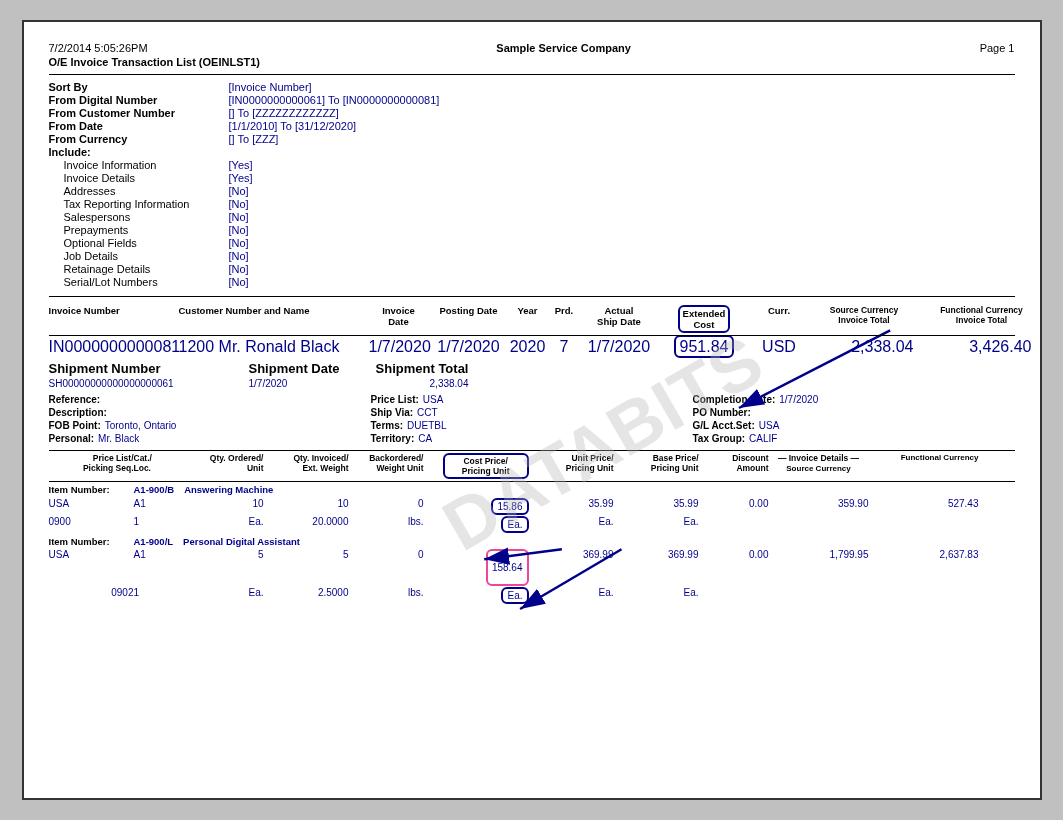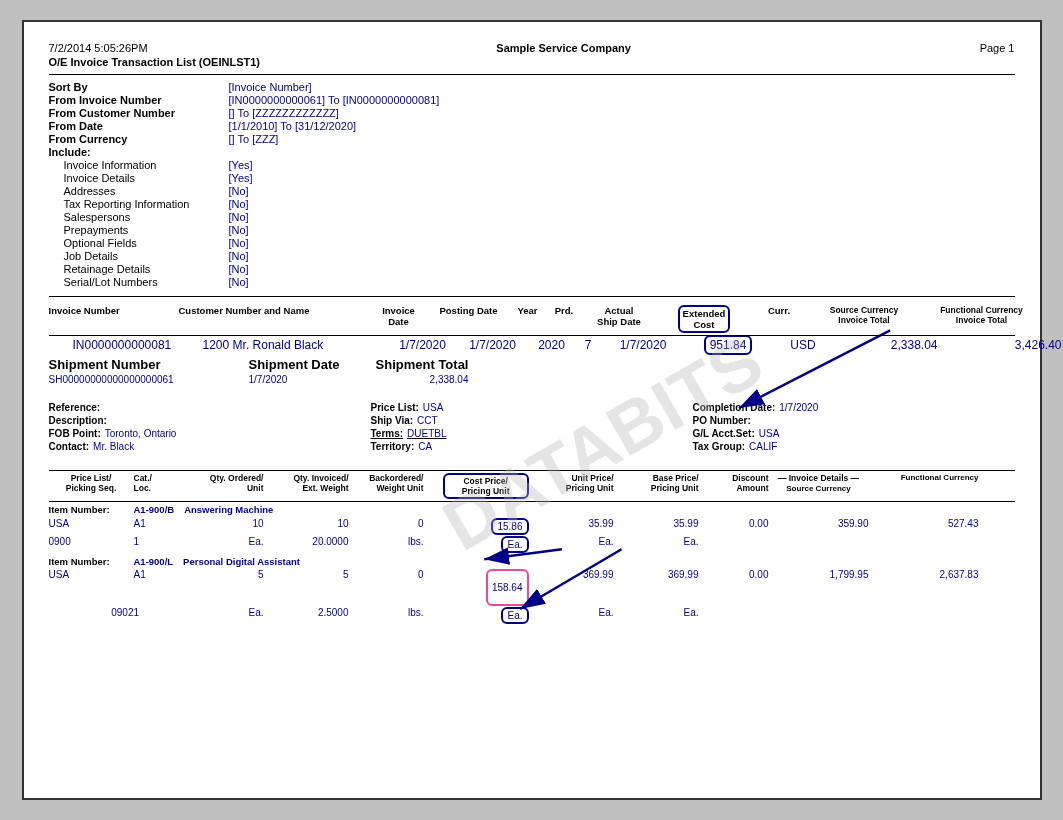--- a/index.html
+++ b/index.html
@@ -120,21 +120,21 @@
   <div style="font-weight:bold; margin-bottom:6px;">O/E Invoice Transaction List (OEINLST1)</div>
 
   <div class="divider"></div>
 
   <div class="params-section">
     <div class="param-row">
       <span class="param-label">Sort By</span>
       <span class="param-value">[Invoice Number]</span>
     </div>
     <div class="param-row">
-      <span class="param-label">From Invoice Number</span>
+      <span class="param-label">From Digital Number</span>
       <span class="param-value">[IN0000000000061]  To  [IN0000000000081]</span>
     </div>
     <div class="param-row">
       <span class="param-label">From Customer Number</span>
       <span class="param-value">[]  To  [ZZZZZZZZZZZZ]</span>
     </div>
     <div class="param-row">
       <span class="param-label">From Date</span>
       <span class="param-value">[1/1/2010]  To  [31/12/2020]</span>
     </div>
@@ -203,79 +203,79 @@
       <div style="text-align:center;">Prd.</div>
       <div style="text-align:center;">Actual<br>Ship Date</div>
       <div style="text-align:center;">
         <span style="border:2px solid #00008B; border-radius:6px; padding:1px 3px; display:inline-block;">Extended<br>Cost</span>
       </div>
       <div style="text-align:center;">Curr.</div>
       <div style="text-align:center; font-size:8.5px;">Source Currency<br>Invoice Total</div>
       <div style="text-align:center; font-size:8.5px;">Functional Currency<br>Invoice Total</div>
     </div>
 
-    <div style="display:grid; grid-template-columns: 130px 190px 60px 80px 38px 35px 75px 95px 55px 115px 120px; font-size:12px; color:#00008B; padding:2px 0;margin-left:24px;">
+    <div style="display:grid; grid-template-columns: 130px 190px 60px 80px 38px 35px 75px 95px 55px 115px 120px; font-size:16px; color:#00008B; padding:2px 0;">
       <div>IN0000000000081</div>
       <div><span>1200</span> <span>Mr. Ronald Black</span></div>
       <div style="text-align:center;">1/7/2020</div>
       <div style="text-align:center;">1/7/2020</div>
       <div style="text-align:center;">2020</div>
       <div style="text-align:center;">7</div>
       <div style="text-align:center;">1/7/2020</div>
       <div style="text-align:center;">
         <span style="border:2px solid #00008B; border-radius:6px; padding:1px 4px;">951.84</span>
       </div>
       <div style="text-align:center;">USD</div>
       <div style="text-align:right; padding-right:8px;">2,338.04</div>
-      <div style="text-align:right; padding-right:4px;">3,426.40</div>
+      <div style="text-align:right; padding-right:10px;">3,426.40</div>
     </div>
 
     <div style="display:grid; grid-template-columns: 200px 110px 110px; font-weight:bold; font-size:13px; padding:3px 0 1px 0;">
       <div>Shipment Number</div>
       <div>Shipment Date</div>
       <div style="text-align:right;">Shipment Total</div>
     </div>
 
     <div style="display:grid; grid-template-columns: 200px 110px 110px; font-size:10px; color:#00008B; padding:1px 0;">
       <div>SH00000000000000000061</div>
       <div>1/7/2020</div>
       <div style="text-align:right;">2,338.04</div>
     </div>
 
-    <div style="display:grid; grid-template-columns: 1fr 1fr 1fr; margin: 16px 0; font-size:10px;text-align:center;">
+    <div style="display:grid; grid-template-columns: 1fr 1fr 1fr; margin: 4px 0; font-size:10px;text-align:center;">
 
       <div>
         <div style="display:flex; gap:4px; margin-bottom:2px;">
           <span class="bold">Reference:</span>
           <span class="blue-text"></span>
         </div>
         <div style="display:flex; gap:4px; margin-bottom:2px;">
           <span class="bold">Description:</span>
           <span class="blue-text"></span>
         </div>
         <div style="display:flex; gap:4px; margin-bottom:2px;">
           <span class="bold">FOB Point:</span>
           <span class="blue-text">Toronto, Ontario</span>
         </div>
         <div style="display:flex; gap:4px; margin-bottom:2px;">
-          <span class="bold">Contact:</span>
+          <span class="bold">Personal:</span>
           <span class="blue-text">Mr. Black</span>
         </div>
       </div>
 
       <div>
         <div style="display:flex; gap:4px; margin-bottom:2px;">
           <span class="bold">Price List:</span>
           <span class="blue-text">USA</span>
         </div>
         <div style="display:flex; gap:4px; margin-bottom:2px;">
           <span class="bold">Ship Via:</span>
           <span class="blue-text">CCT</span>
         </div>
-        <div style="display:flex; gap:4px; margin-bottom:2px;text-decoration:underline;">
+        <div style="display:flex; gap:4px; margin-bottom:2px;">
           <span class="bold">Terms:</span>
           <span class="blue-text">DUETBL</span>
         </div>
         <div style="display:flex; gap:4px; margin-bottom:2px;">
           <span class="bold">Territory:</span>
           <span class="blue-text">CA</span>
         </div>
       </div>
 
       <div>
@@ -292,21 +292,21 @@
           <span class="blue-text">USA</span>
         </div>
         <div style="display:flex; gap:4px; margin-bottom:2px;">
           <span class="bold">Tax Group:</span>
           <span class="blue-text">CALIF</span>
         </div>
       </div>
     </div>
 
     <div style="display:grid; grid-template-columns: 85px 45px 85px 85px 75px 105px 85px 85px 70px 100px 110px; font-weight:bold; font-size:8.5px; border-top:1px solid #000; border-bottom:1px solid #000; padding:2px 0; text-align:right;">
-      <div style="text-align:center;">Price List/<br>Picking Seq.</div>
+      <div style="text-align:right;">Price List/<br>Picking Seq.</div>
       <div style="text-align:left;">Cat./<br>Loc.</div>
       <div>Qty. Ordered/<br>Unit</div>
       <div>Qty. Invoiced/<br>Ext. Weight</div>
       <div>Backordered/<br>Weight Unit</div>
       <div style="position:relative;">
         <span style="border:2px solid #00008B; border-radius:6px; padding:1px 17px; display:inline-block; text-align:center;">Cost Price/<br>Pricing Unit</span>
       </div>
       <div>Unit Price/<br>Pricing Unit</div>
       <div>Base Price/<br>Pricing Unit</div>
       <div>Discount<br>Amount</div>

